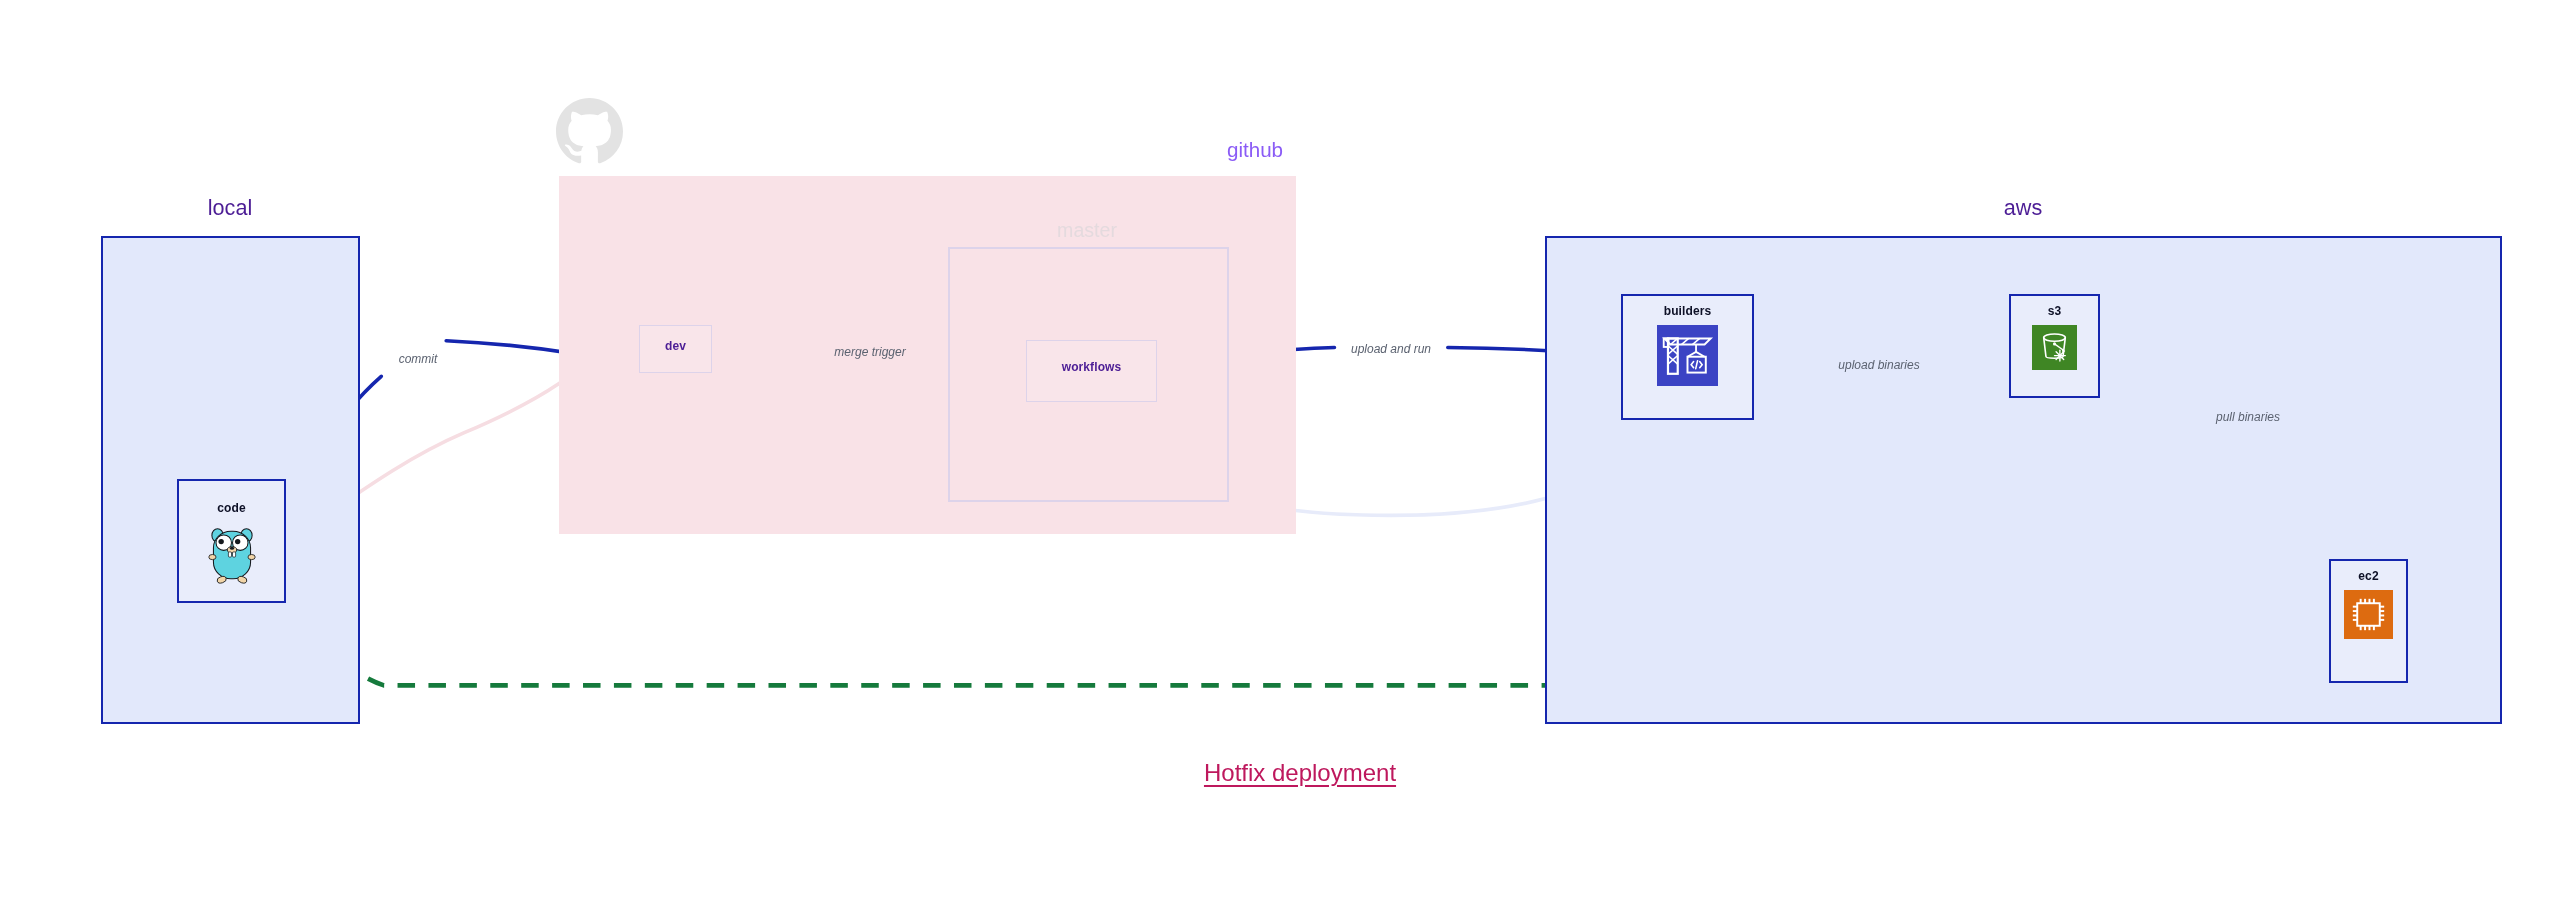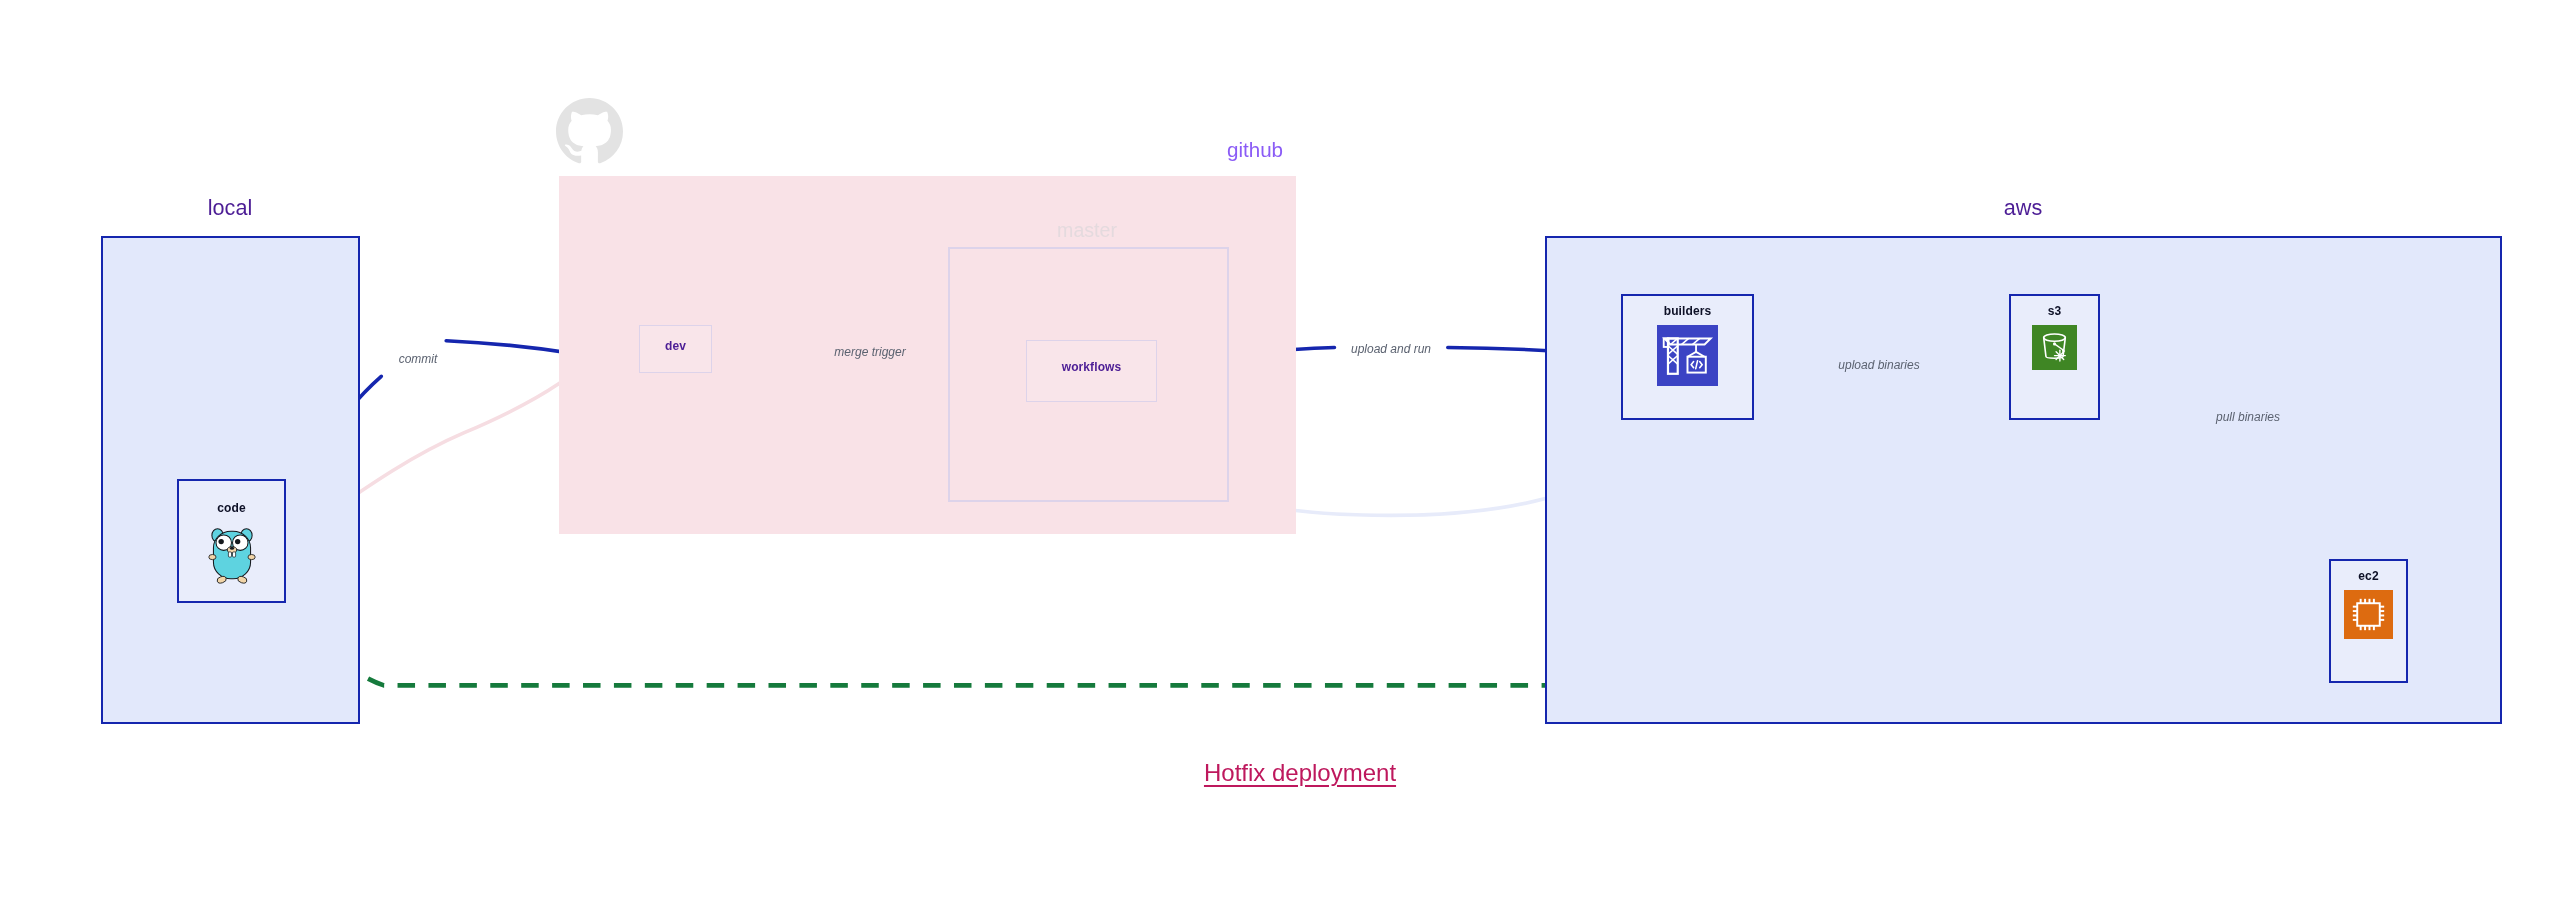--- a/index.html
+++ b/index.html
@@ -243,21 +243,21 @@
 
         <line x1="64" y1="32" x2="64" y2="44" stroke="#ffffff" stroke-width="3"></line>
         <path d="M50 52 L64 44 L78 52" fill="none" stroke="#ffffff" stroke-width="3"></path>
 
         <rect x="50" y="52" width="30" height="26" fill="none" stroke="#ffffff" stroke-width="3.2"></rect>
         <path d="M60 60 L56 65 L60 70 M70 60 L74 65 L70 70 M66.5 58.5 L63.5 71.5" stroke="#ffffff" stroke-width="2.6" fill="none" stroke-linecap="round"></path>
       </svg>
     </span>
   </div>
 
-  <div class="node" style="left:2009px; top:294px; width:91px; height:126px;">
+  <div class="node" style="left:2009px; top:294px; width:91px; height:104px;">
     <span class="node-label">s3</span>
     <span class="node-icon">
       <svg class="icon-tile" width="45" height="45" viewBox="0 0 100 100">
         <rect x="0" y="0" width="100" height="100" fill="#3f8624"></rect>
 
         <ellipse cx="50" cy="28" rx="24" ry="8" fill="none" stroke="#ffffff" stroke-width="3.6"></ellipse>
         <path d="M26 28 L31 70 C31 75 69 75 69 70 L74 28" fill="none" stroke="#ffffff" stroke-width="3.6"></path>
 
         <line x1="50" y1="42" x2="70" y2="56" stroke="#ffffff" stroke-width="3"></line>
         <circle cx="50" cy="42" r="3.4" fill="#ffffff"></circle>

